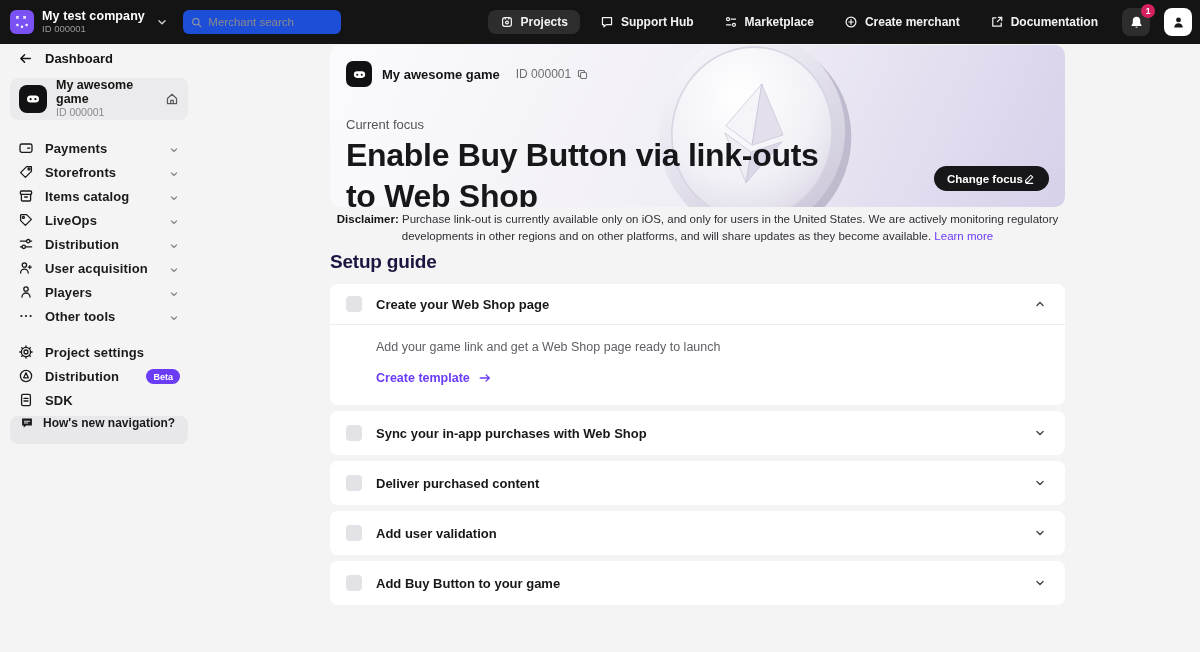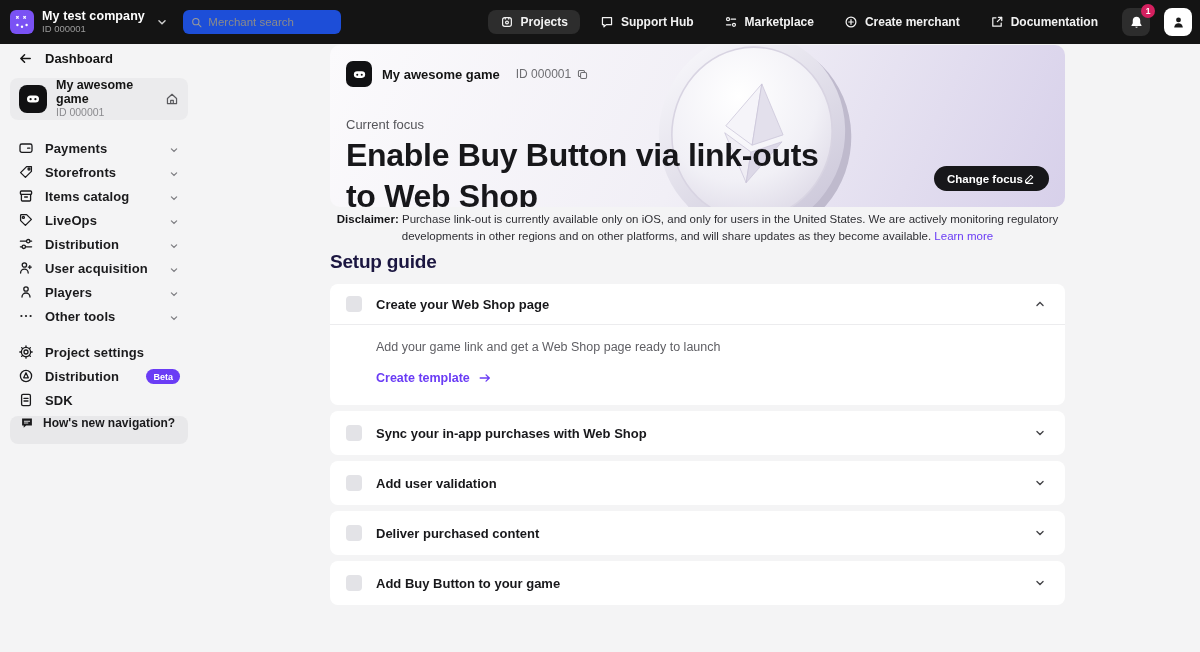--- a/index.html
+++ b/index.html
@@ -426,33 +426,33 @@
             <svg width="14" height="14" viewBox="0 0 16 16" fill="none" stroke="#434347" stroke-width="1.5" stroke-linecap="round">
               <path d="M4.5 6.2L8 9.7l3.5-3.5"></path>
             </svg>
           </span>
       </div>
     </div>
 
     <div class="acc">
       <div class="acc-head">
         <span class="cbox"></span>
-        <span class="acc-lbl">Add user validation</span>
+        <span class="acc-lbl">Deliver purchased content</span>
         <span class="acc-chv">
             <svg width="14" height="14" viewBox="0 0 16 16" fill="none" stroke="#434347" stroke-width="1.5" stroke-linecap="round">
               <path d="M4.5 6.2L8 9.7l3.5-3.5"></path>
             </svg>
           </span>
       </div>
     </div>
 
     <div class="acc">
       <div class="acc-head">
         <span class="cbox"></span>
-        <span class="acc-lbl">Deliver purchased content</span>
+        <span class="acc-lbl">Add user validation</span>
         <span class="acc-chv">
             <svg width="14" height="14" viewBox="0 0 16 16" fill="none" stroke="#434347" stroke-width="1.5" stroke-linecap="round">
               <path d="M4.5 6.2L8 9.7l3.5-3.5"></path>
             </svg>
           </span>
       </div>
     </div>
 
 
     <div class="acc">

